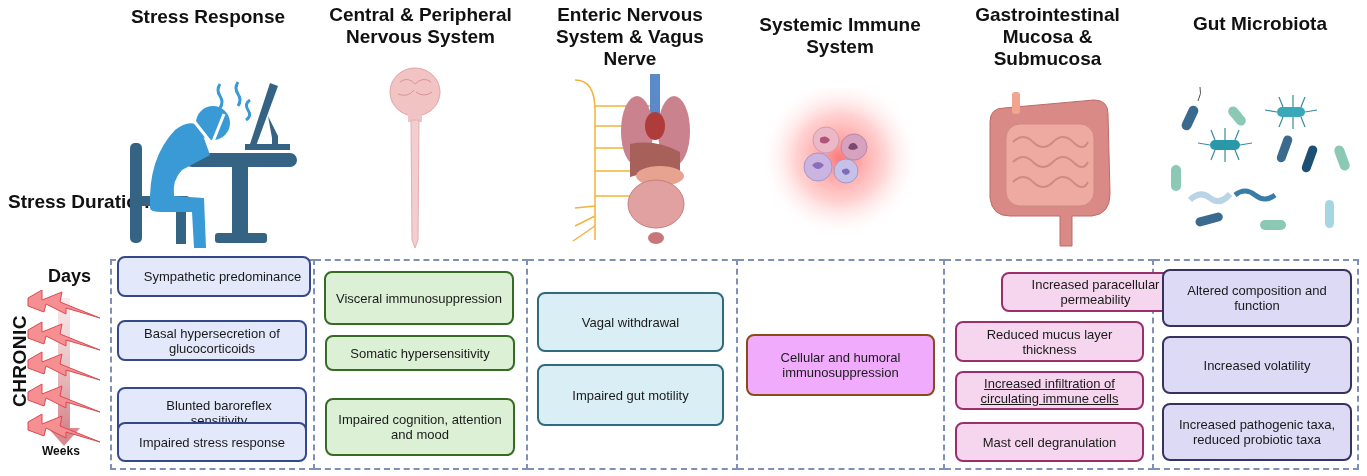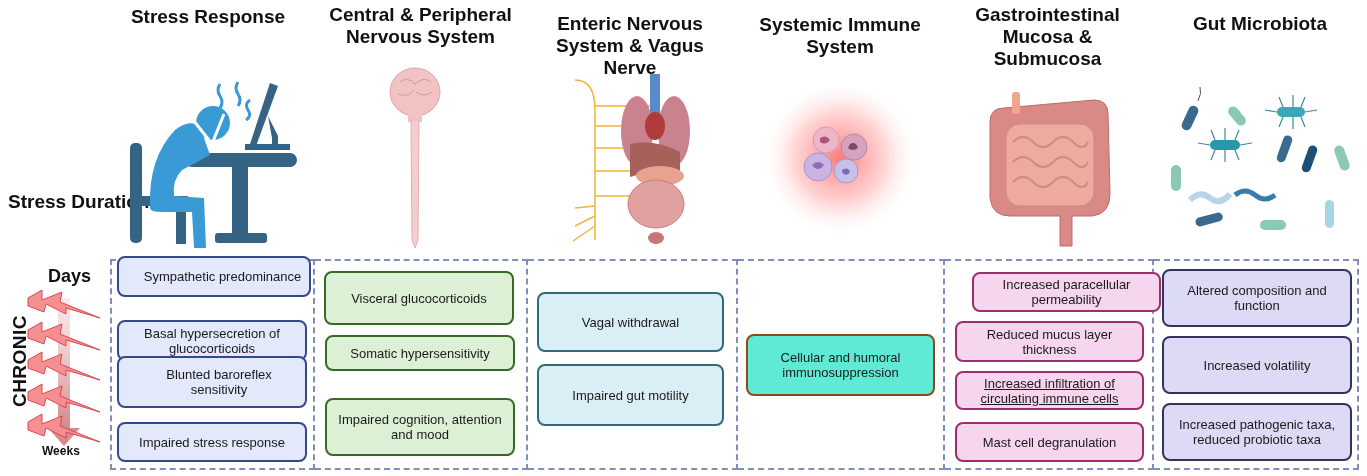--- a/index.html
+++ b/index.html
@@ -13,34 +13,34 @@
 
   .panel { position: absolute; top: 259px; height: 211px; border: 2.5px dashed #7f8fb8; }
   .panel.left-none { border-left: none; }
 
   .box { position: absolute; border-radius: 8px; border-width: 2.5px; border-style: solid;
          display: flex; align-items: center; justify-content: center; text-align: center;
          font-size: 13px; line-height: 15px; color: #1a1a1a; padding: 0 6px; }
   .b-blue   { background: #e3e8fa; border-color: #34498c; }
   .b-green  { background: #dcf0d6; border-color: #356b23; }
   .b-teal   { background: #daeef5; border-color: #2f6b7a; }
-  .b-orange { background: #5eead4; border-color: #8a4b1a; }
+  .b-orange { background: #f0abfc; border-color: #8a4b1a; }
   .b-pink   { background: #f6d6ee; border-color: #9a2f6c; }
   .b-violet { background: #dcdaf4; border-color: #36325e; }
 
   .axis-days { position: absolute; left: 48px; top: 266px; font-weight: bold; font-size: 18px; }
   .axis-weeks { position: absolute; left: 42px; top: 444px; font-weight: bold; font-size: 12px; }
   .chronic { position: absolute; left: -26px; top: 350px; transform: rotate(-90deg); font-weight: bold; font-size: 19px; letter-spacing: 0.5px; }
 </style>
 </head>
 <body>
 
 <div class="col-title" style="left:108px; top:6px; width:200px;">Stress Response</div>
 <div class="col-title" style="left:318px; top:4px; width:205px;">Central &amp; Peripheral Nervous System</div>
-<div class="col-title" style="left:550px; top:13px; width:160px;">Enteric Nervous System &amp; Vagus Nerve</div>
+<div class="col-title" style="left:550px; top:4px; width:160px;">Enteric Nervous System &amp; Vagus Nerve</div>
 <div class="col-title" style="left:745px; top:14px; width:190px;">Systemic Immune System</div>
 <div class="col-title" style="left:955px; top:4px; width:185px;">Gastrointestinal Mucosa &amp; Submucosa</div>
 <div class="col-title" style="left:1165px; top:13px; width:190px;">Gut Microbiota</div>
 
 <div class="stress-dur">Stress Duration</div>
 
 <svg class="illus" style="left:120px; top:78px;" width="180" height="170" viewBox="0 0 180 170">
   <g fill="none" stroke="#3a9ad6" stroke-width="3">
     <path d="M100 6 q-4 6 0 12 q4 6 0 12"></path>
       <path d="M118 4 q-4 6 0 12 q4 6 0 12"></path>
@@ -168,49 +168,49 @@
 <div class="panel left-none" style="left:738px; width:207px;"></div>
 <div class="panel left-none" style="left:945px; width:209px;"></div>
 <div class="panel left-none" style="left:1154px; width:205px;"></div>
 
 <div class="box b-blue" style="left:117px; top:256px; width:194px; height:41px;padding-left:23px;">
     <span>Sympathetic predominance</span>
   </div>
 <div class="box b-blue" style="left:117px; top:320px; width:190px; height:41px;">
     <span>Basal hypersecretion of glucocorticoids</span>
   </div>
-<div class="box b-blue" style="left:117px; top:356px; width:190px; height:52px;padding-left:20px;">
+<div class="box b-blue" style="left:117px; top:387px; width:190px; height:52px;padding-left:20px;">
     <span>Blunted baroreflex sensitivity</span>
   </div>
 <div class="box b-blue" style="left:117px; top:422px; width:190px; height:40px;">
     <span>Impaired stress response</span>
   </div>
 
 <div class="box b-green" style="left:324px; top:271px; width:190px; height:54px;">
-    <span>Visceral glucocorticoids</span>
+    <span>Visceral immunosuppression</span>
   </div>
 <div class="box b-green" style="left:325px; top:335px; width:190px; height:36px;">
     <span>Somatic hypersensitivity</span>
   </div>
 <div class="box b-green" style="left:325px; top:398px; width:190px; height:58px;">
     <span>Impaired cognition, attention and mood</span>
   </div>
 
 <div class="box b-teal" style="left:537px; top:292px; width:187px; height:60px;">
     <span>Vagal withdrawal</span>
   </div>
 <div class="box b-teal" style="left:537px; top:364px; width:187px; height:62px;">
     <span>Impaired gut motility</span>
   </div>
 
 <div class="box b-orange" style="left:746px; top:334px; width:189px; height:62px;">
     <span>Cellular and humoral immunosuppression</span>
   </div>
 
-<div class="box b-pink" style="left:972px; top:272px; width:189px; height:40px;">
+<div class="box b-pink" style="left:1001px; top:272px; width:189px; height:40px;">
     <span>Increased paracellular permeability</span>
   </div>
 <div class="box b-pink" style="left:955px; top:321px; width:189px; height:41px;">
     <span>Reduced mucus layer thickness</span>
   </div>
 <div class="box b-pink" style="left:955px; top:371px; width:189px; height:39px;text-decoration:underline;">
     <span>Increased infiltration of circulating immune cells</span>
   </div>
 <div class="box b-pink" style="left:955px; top:422px; width:189px; height:40px;">
     <span>Mast cell degranulation</span>

